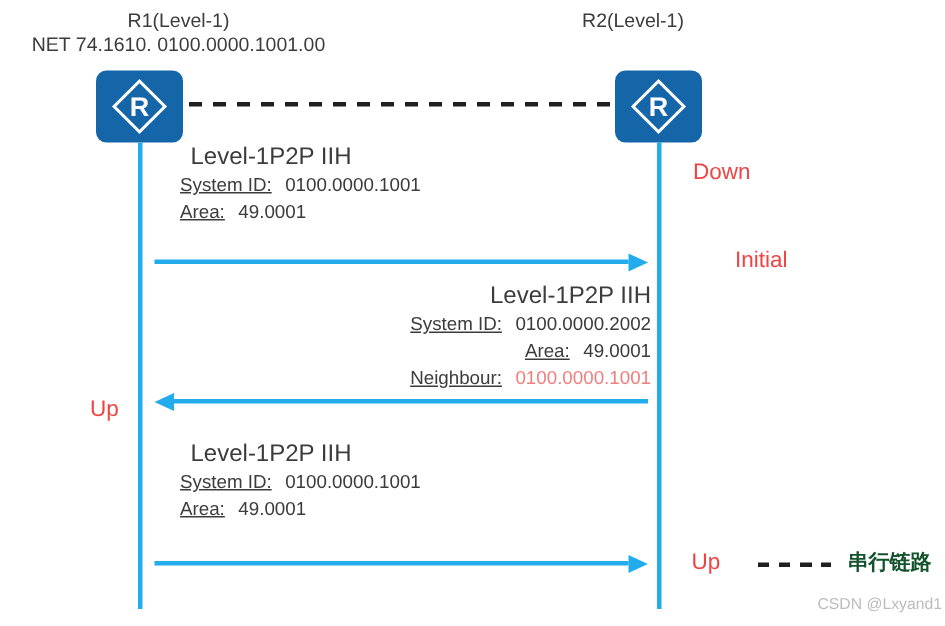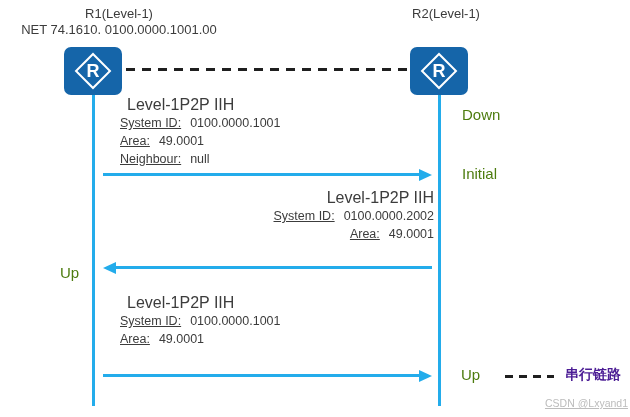--- a/index.html
+++ b/index.html
@@ -5,21 +5,21 @@
   * { margin:0; padding:0; box-sizing:border-box; }
   html,body { background:#ffffff; }
   body { font-family:"Liberation Sans","DejaVu Sans",sans-serif; color:#3c3c3c; }
   .canvas {
     position:relative; width:630px; height:417px; background:#ffffff; overflow:hidden;padding-left:32px;
   }
 
   
   .router-header { position:absolute; text-align:center; font-size:13px; line-height:16px; color:#3c3c3c; }
   .router-header.r1 { left:8px; top:6px; width:222px; }
-  .router-header.r2 { left:328px; top:6px; width:236px;text-align:center; }
+  .router-header.r2 { left:304px; top:6px; width:236px;text-align:center; }
 
   
   .router-icon { position:absolute; width:58px; height:48px; background:#1565a9; border-radius:7px; }
   .router-icon .diamond {
     position:absolute; left:50%; top:50%; width:26px; height:26px;
     transform:translate(-50%,-50%) rotate(45deg); border:2.5px solid #ffffff;
   }
   .router-icon .letter {
     position:absolute; left:50%; top:50%; transform:translate(-50%,-50%);
     color:#ffffff; font-size:18px; font-weight:bold; line-height:1;
@@ -53,31 +53,31 @@
     width:0; height:0; border-left:13px solid #23aceb;
     border-top:6.5px solid transparent; border-bottom:6.5px solid transparent;
   }
   .msg-arrow.dir-left::before {
     content:""; position:absolute; left:-13px; top:50%; transform:translateY(-50%);
     width:0; height:0; border-right:13px solid #23aceb;
     border-top:6.5px solid transparent; border-bottom:6.5px solid transparent;
   }
 
   
-  .state-label { position:absolute; font-size:15px; color:#4d7c0f; }
+  .state-label { position:absolute; font-size:15px; color:#ef4444; }
 
   
   .legend-dashes {
     position:absolute; left:505px; top:375px; width:49px; height:3px;
     background:repeating-linear-gradient(90deg,#1f1f1f 0 8px,transparent 8px 14px);
   }
-  .legend-label { position:absolute; left:565px; top:366px; font-size:14px; font-weight:bold; color:#4c1d95; }
+  .legend-label { position:absolute; left:565px; top:366px; font-size:14px; font-weight:bold; color:#14532d; }
 
   
-  .watermark { position:absolute; right:2px; top:397px; font-size:10.5px; color:#bcbcbc;text-decoration:underline; }
+  .watermark { position:absolute; right:2px; top:397px; font-size:10.5px; color:#bcbcbc; }
 </style>
 </head>
 <body>
 
 <div class="canvas">
 
   <div class="router-header r1">
     <div>R1(Level-1)</div>
     <div>NET 74.1610. 0100.0000.1001.00</div>
   </div>
@@ -101,36 +101,36 @@
   <div class="timeline right"></div>
 
   <div class="msg align-left" style="left:120px; top:96px;">
     <div class="msg-title">Level-1P2P IIH</div>
     <div class="msg-row">
       <span class="lbl">System ID:</span><span class="val">0100.0000.1001</span>
     </div>
     <div class="msg-row">
       <span class="lbl">Area:</span><span class="val">49.0001</span>
     </div>
-    <div class="msg-row">
-      <span class="lbl">Neighbour:</span><span class="val">null</span>
-    </div>
   </div>
   <div class="msg-arrow dir-right" style="left:103px; top:173px; width:316px;"></div>
 
   <div class="state-label" style="left:462px; top:106px;">Down</div>
-  <div class="state-label" style="left:462px; top:165px;">Initial</div>
+  <div class="state-label" style="left:490px; top:165px;">Initial</div>
 
   <div class="msg align-right" style="right:196px; top:189px;">
     <div class="msg-title">Level-1P2P IIH</div>
     <div class="msg-row">
       <span class="lbl">System ID:</span><span class="val">0100.0000.2002</span>
     </div>
     <div class="msg-row">
       <span class="lbl">Area:</span><span class="val">49.0001</span>
+    </div>
+    <div class="msg-row">
+      <span class="lbl">Neighbour:</span><span class="val red">0100.0000.1001</span>
     </div>
   </div>
   <div class="msg-arrow dir-left" style="left:116px; top:266px; width:316px;"></div>
 
   <div class="state-label" style="left:60px; top:264px;">Up</div>
 
   <div class="msg align-left" style="left:120px; top:294px;">
     <div class="msg-title">Level-1P2P IIH</div>
     <div class="msg-row">
       <span class="lbl">System ID:</span><span class="val">0100.0000.1001</span>

